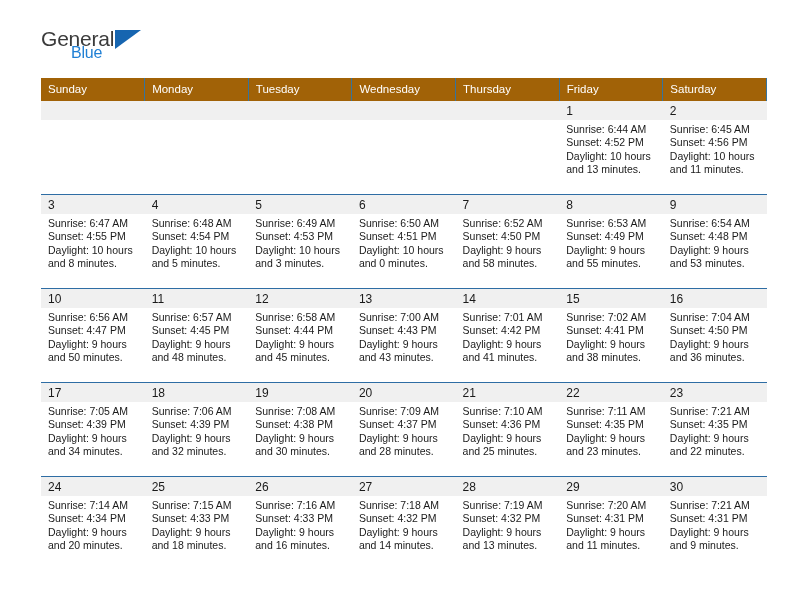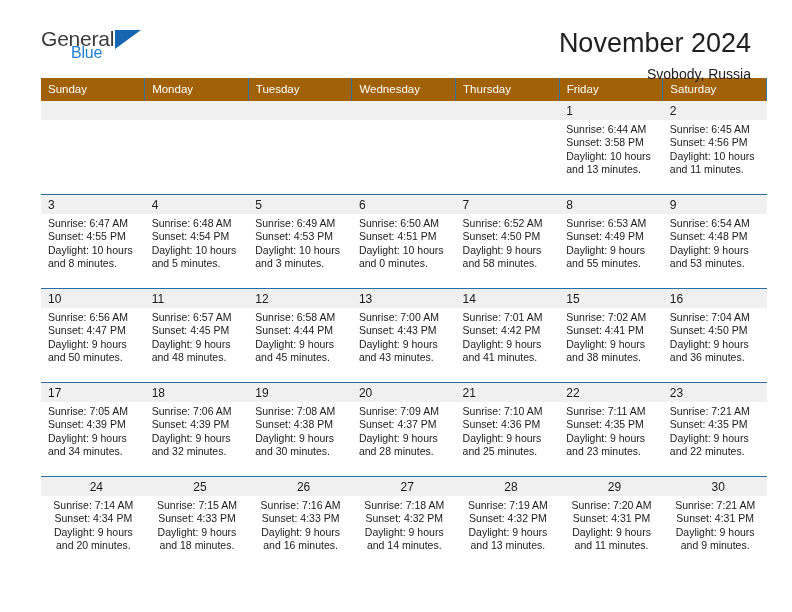--- a/index.html
+++ b/index.html
@@ -98,21 +98,20 @@
   }
   .cal td {
     vertical-align: top;
     padding: 0;
     height: 93px;
     border-bottom: 1px solid #2e6da4;
     background: #ffffff;
   }
   .cal tr:last-child td {
     border-bottom: none;
-    text-align: center;
   }
   .daynum {
     display: block;
     background: #f0f0f0;
     font-size: 12px;
     color: #1a1a1a;
     padding: 3px 0 3px 7px;
     height: 19px;
     box-sizing: border-box;
     line-height: 14px;
@@ -141,24 +140,20 @@
   <div class="topbar">
 
     <div class="brand">
       <div class="brand-row1">
         <span class="brand-general">General</span>
         <span class="brand-mark"></span>
       </div>
       <span class="brand-blue">Blue</span>
     </div>
 
-    <div class="titleblock">
-      <div class="cal-title">November 2024</div>
-      <div class="cal-subtitle">Svobody, Russia</div>
-    </div>
 
   </div>
 
   <table class="cal">
     <thead>
       <tr id="weekday-row">
           <th>Sunday</th>
           <th>Monday</th>
           <th>Tuesday</th>
           <th>Wednesday</th>
@@ -181,21 +176,21 @@
           <td class="empty">
             <span class="daynum"></span>
           </td>
           <td class="empty">
             <span class="daynum"></span>
           </td>
           <td>
             <span class="daynum">1</span>
             <div class="info">
               <div>Sunrise: 6:44 AM</div>
-              <div>Sunset: 3:58 PM</div>
+              <div>Sunset: 4:52 PM</div>
               <div class="wrap">Daylight: 10 hours and 13 minutes.</div>
             </div>
           </td>
           <td>
             <span class="daynum">2</span>
             <div class="info">
               <div>Sunrise: 6:45 AM</div>
               <div>Sunset: 4:56 PM</div>
               <div class="wrap">Daylight: 10 hours and 11 minutes.</div>
             </div>

